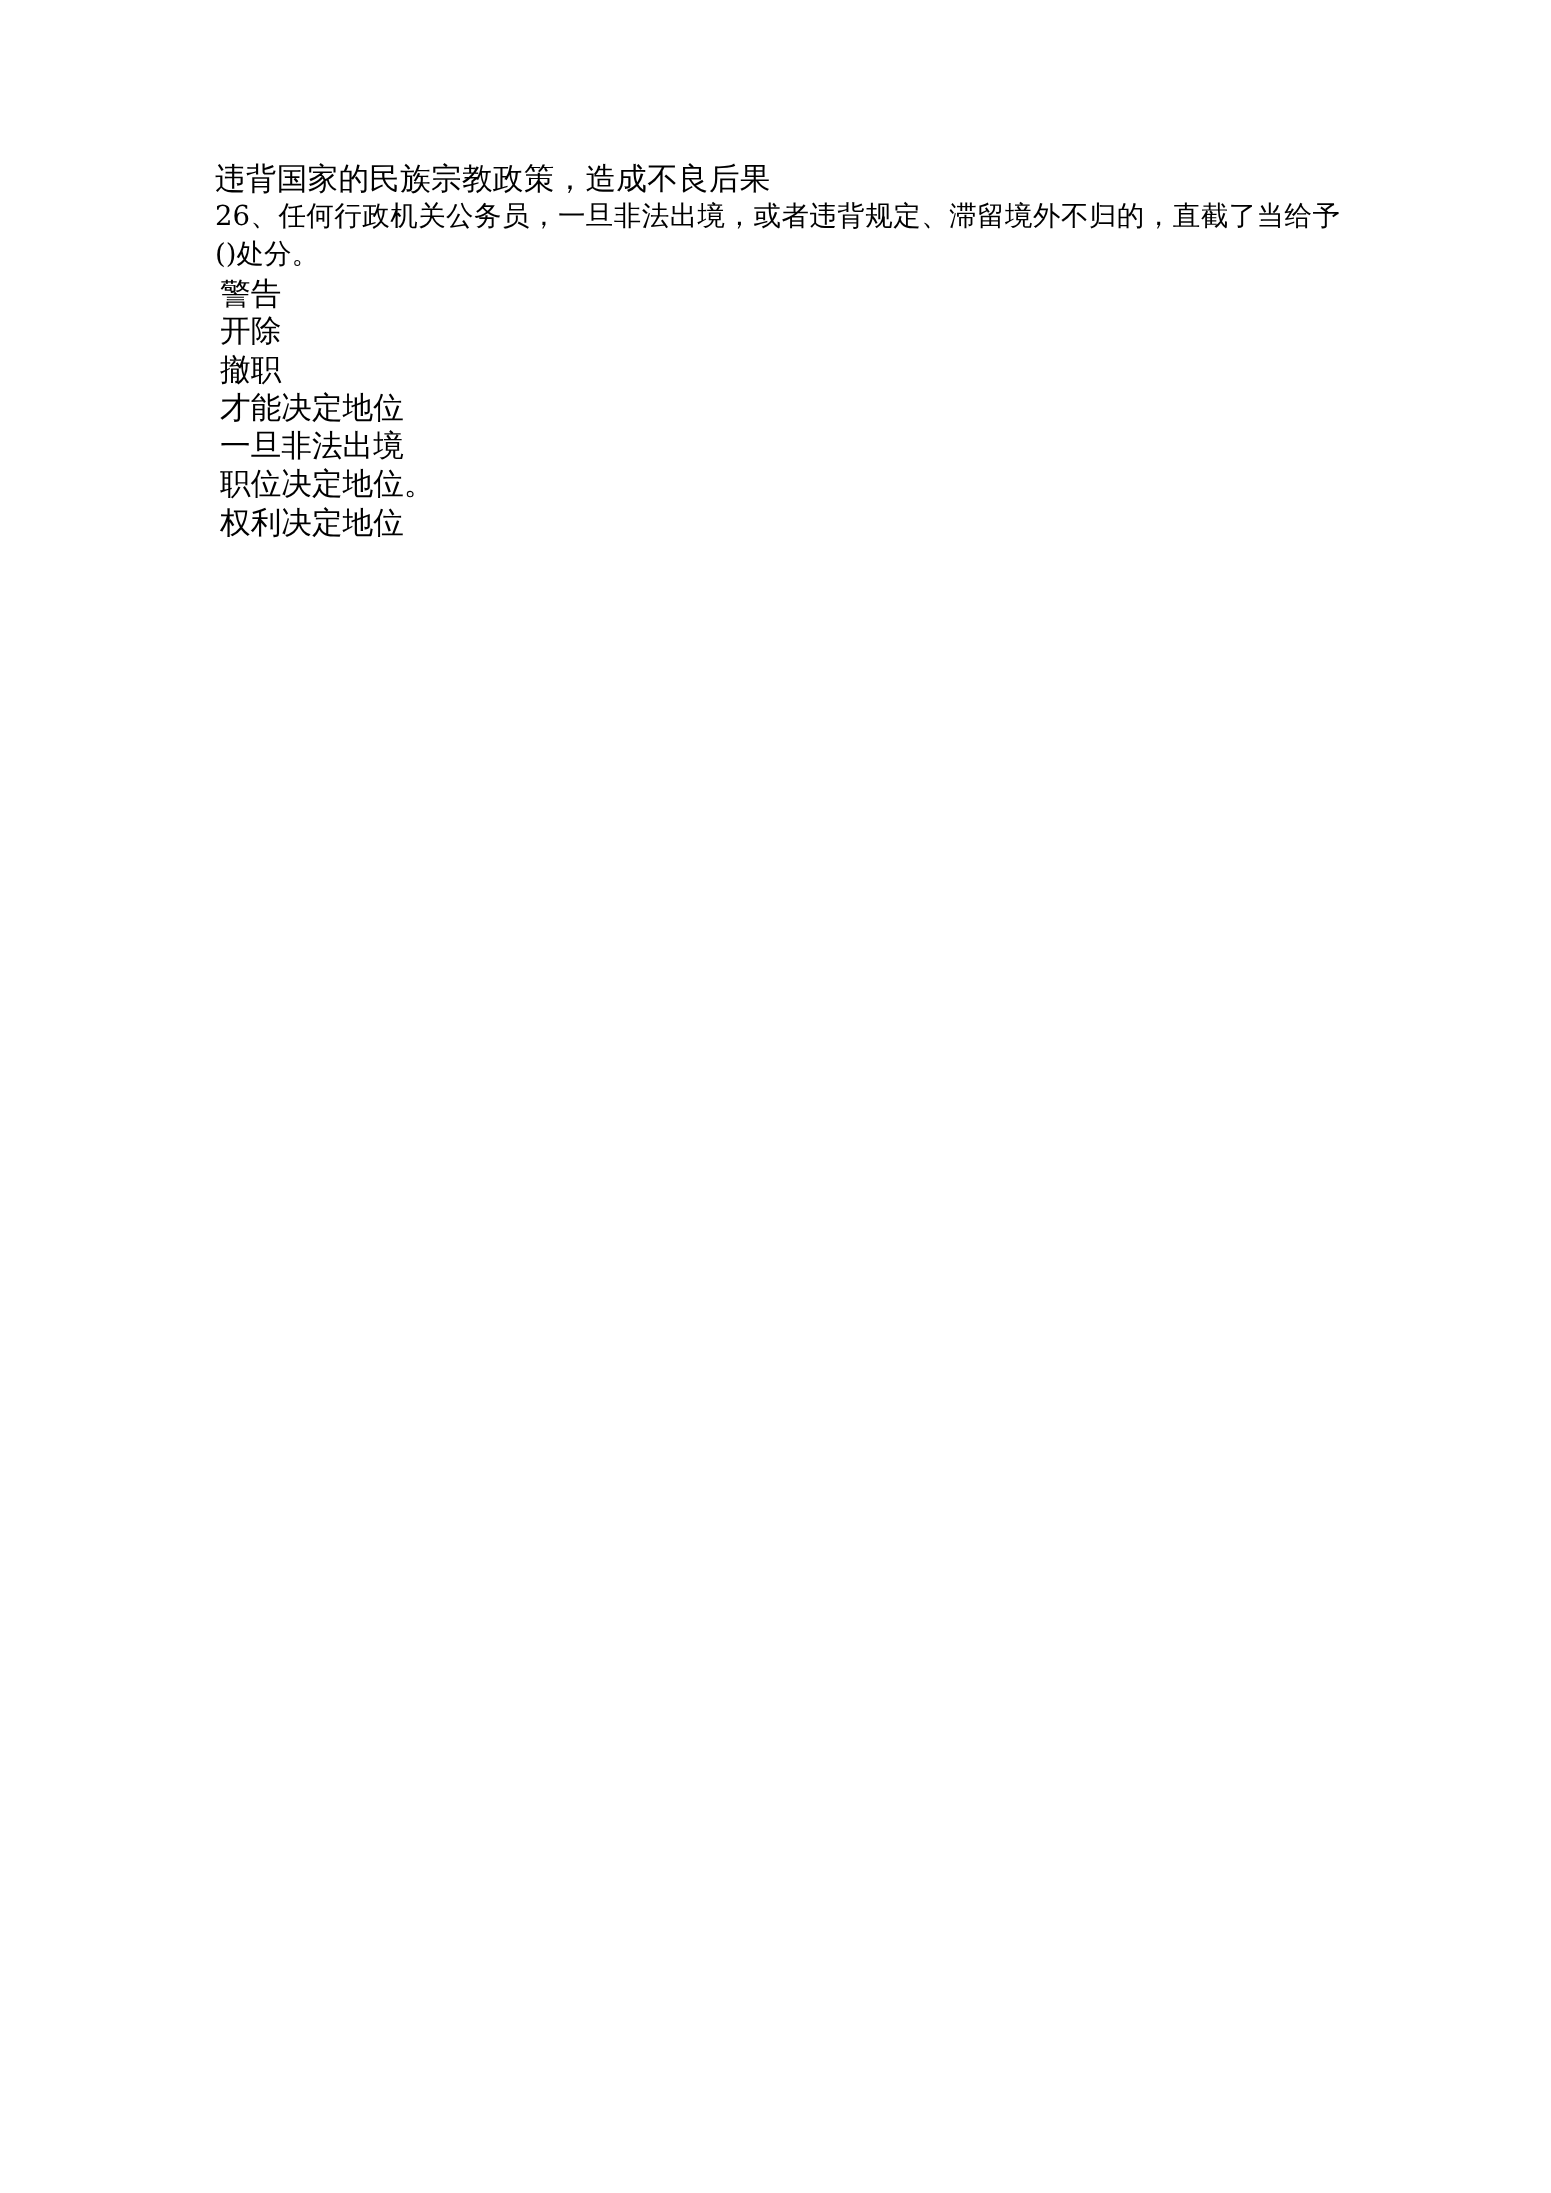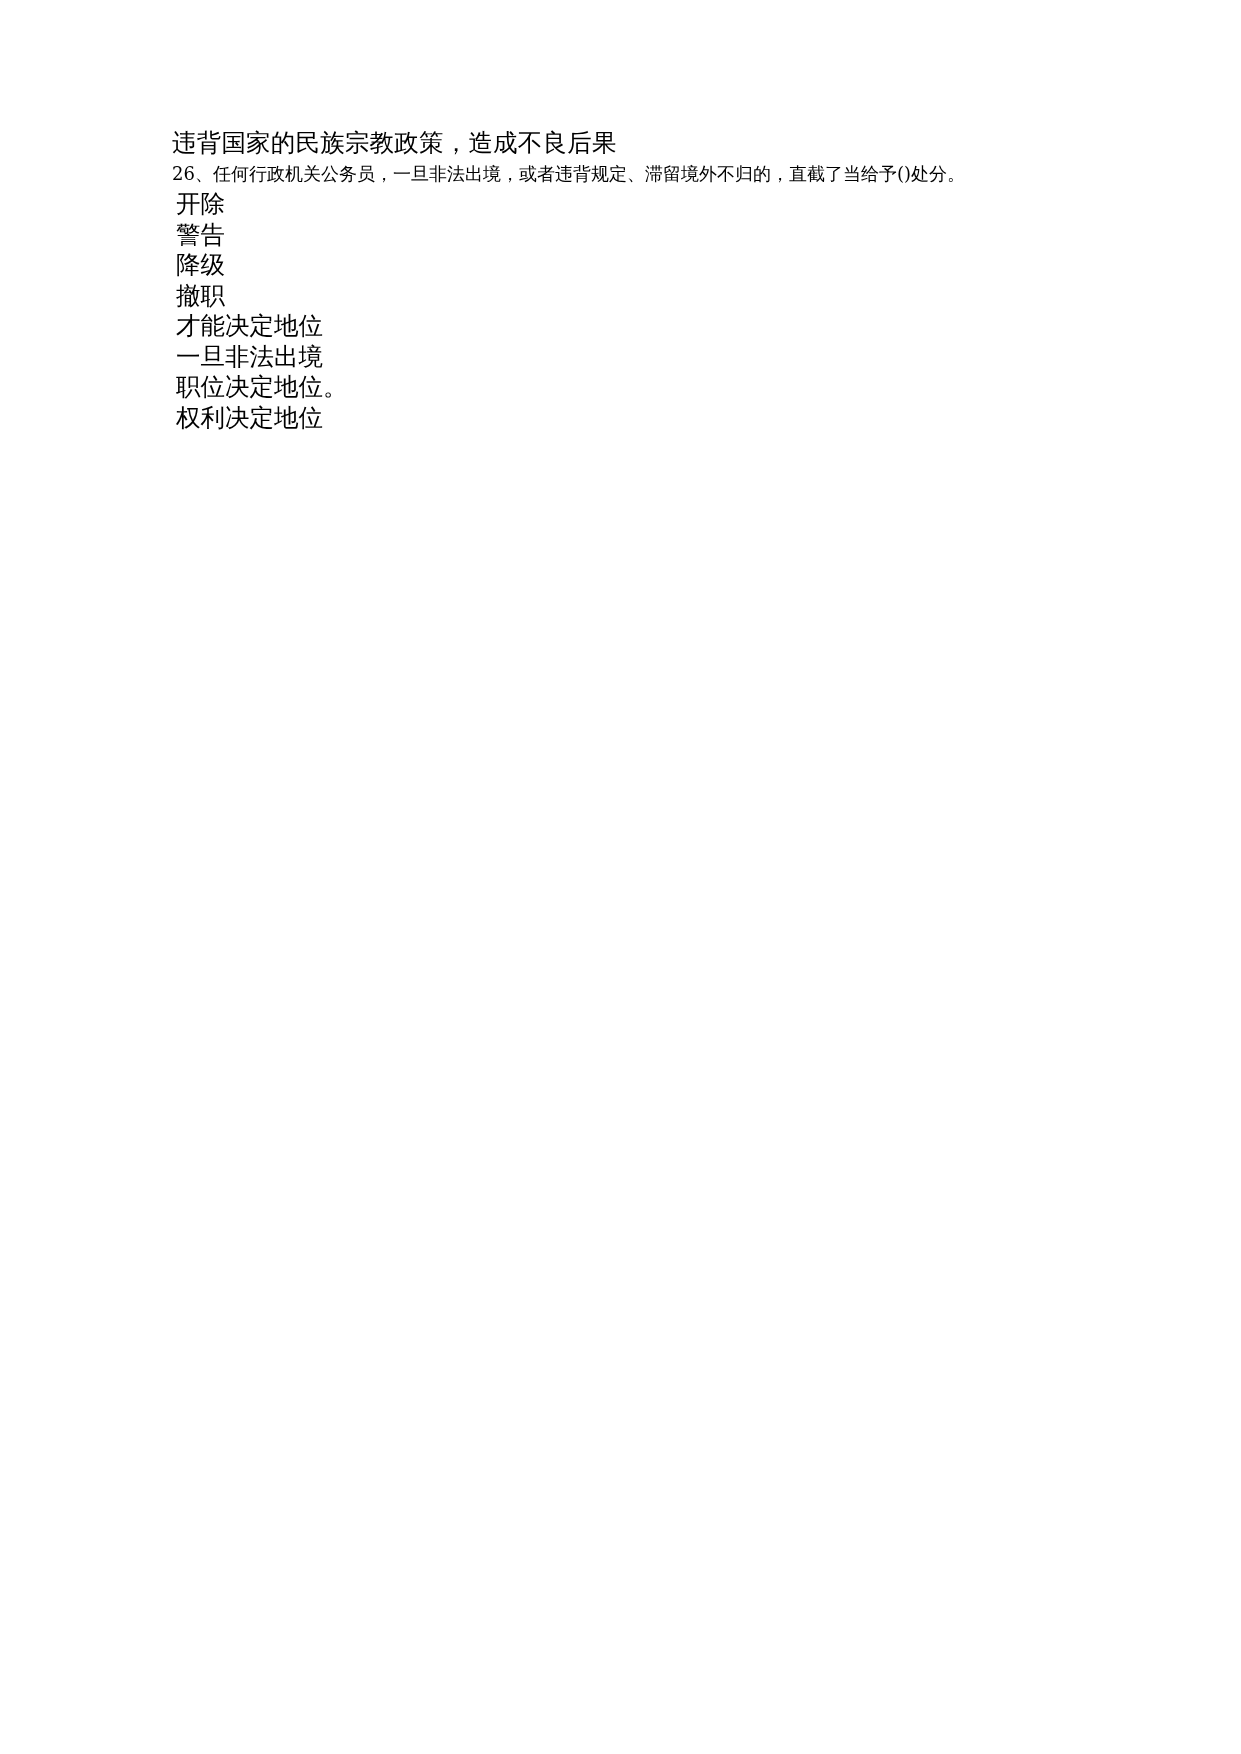--- a/index.html
+++ b/index.html
@@ -32,21 +32,21 @@
     letter-spacing: 0.2px;
     white-space: pre-wrap;
     word-break: break-word;
     margin: 0;
   }
   .para {
     margin: 0 0 0 0;
     text-align: justify;
   }
   .q {
-    font-size: 18px;
+    font-size: 22px;
     line-height: 30.5px;
     text-indent: 0;
     margin: 0;
     text-align: justify;
     text-justify: inter-ideograph;
   }
   .opt {
     font-size: 24.5px;
     line-height: 30.5px;
     margin: 0;
@@ -55,23 +55,22 @@
 </style>
 </head>
 <body>
 
 <div class="page">
   <div class="content">
 
     <p class="line para">违背国家的民族宗教政策，造成不良后果</p>
 
     <p class="q">26、任何行政机关公务员，一旦非法出境，或者违背规定、滞留境外不归的，直截了当给予()处分。</p>
+    <p class="opt">警告</p>
     <p class="opt">开除</p>
-    <p class="opt">警告</p>
-    <p class="opt">降级</p>
     <p class="opt">撤职</p>
 
     <p class="opt">才能决定地位</p>
     <p class="opt">一旦非法出境</p>
     <p class="opt">职位决定地位。</p>
     <p class="opt">权利决定地位</p>
 
 
   </div>
 </div>

